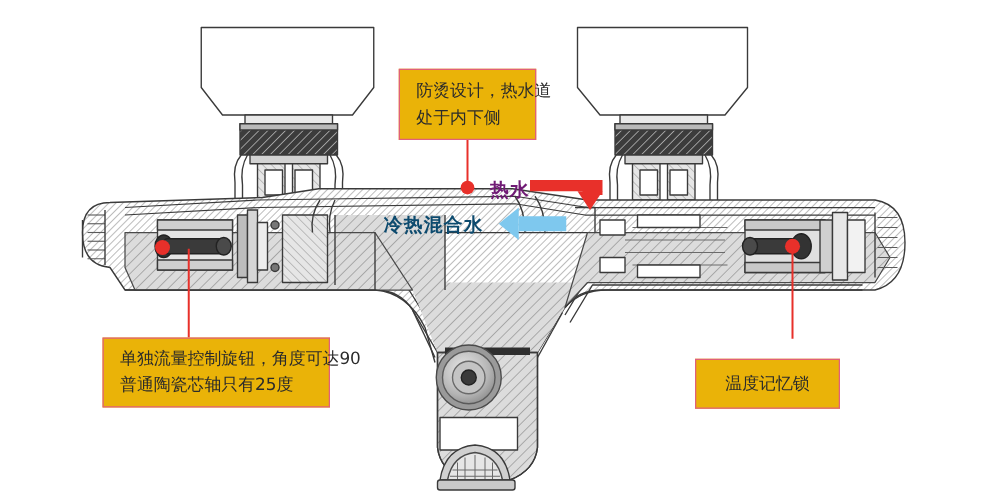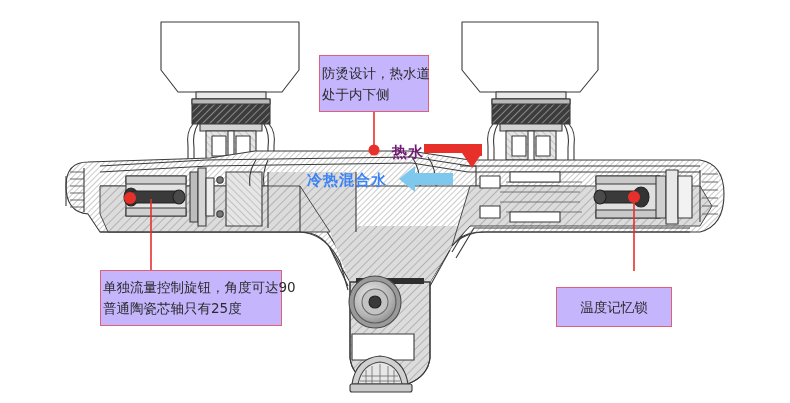--- a/index.html
+++ b/index.html
@@ -9,49 +9,49 @@
     font-family:"DejaVu Sans","Liberation Sans",sans-serif;
     overflow:hidden;
     position:relative;
   }
   #stage{position:absolute;left:0;top:0;width:790px;height:403px;}
   svg#diagram{position:absolute;left:0;top:0;width:790px;height:403px;}
 
   
   .callout{
     position:absolute;
-    background:#c4b5fd;
+    background:#eab308;
     border:1.5px solid #e0607a;
     box-sizing:border-box;
     display:flex;
     flex-direction:column;
     justify-content:center;
     align-items:flex-start;
-    padding:6px 2px;
+    padding:6px 13px;
     color:#2b2b2b;
     font-size:13.5px;
     line-height:21px;
     white-space:nowrap;
   }
   .callout .line{display:block;}
 
   #callout-hot{ left:319px; top:55px; width:110px; height:57px; }
-  #callout-flow{ left:100px; top:270px; width:182px; height:56px; }
+  #callout-flow{ left:82px; top:270px; width:182px; height:56px; }
   #callout-memory{ left:556px; top:271px; width:116px; height:40px;
       align-items:center;justify-content:center;margin-top:16px;}
 
   
   .flowlabel{
     position:absolute;
     font-weight:bold;
     letter-spacing:1px;
     white-space:nowrap;
   }
   #label-hotwater{ left:392px; top:143px; font-size:15px; color:#701a75; }
-  #label-mixed{ left:307px; top:171px; font-size:15px; color:#3b82f6; }
+  #label-mixed{ left:307px; top:171px; font-size:15px; color:#0c4a6e; }
 </style>
 </head>
 <body>
 
 <div id="stage">
 
 <svg id="diagram" viewBox="0 0 790 403">
   <defs>
 
     <pattern id="hatchA" width="6" height="6" patternTransform="rotate(45)" patternUnits="userSpaceOnUse">

